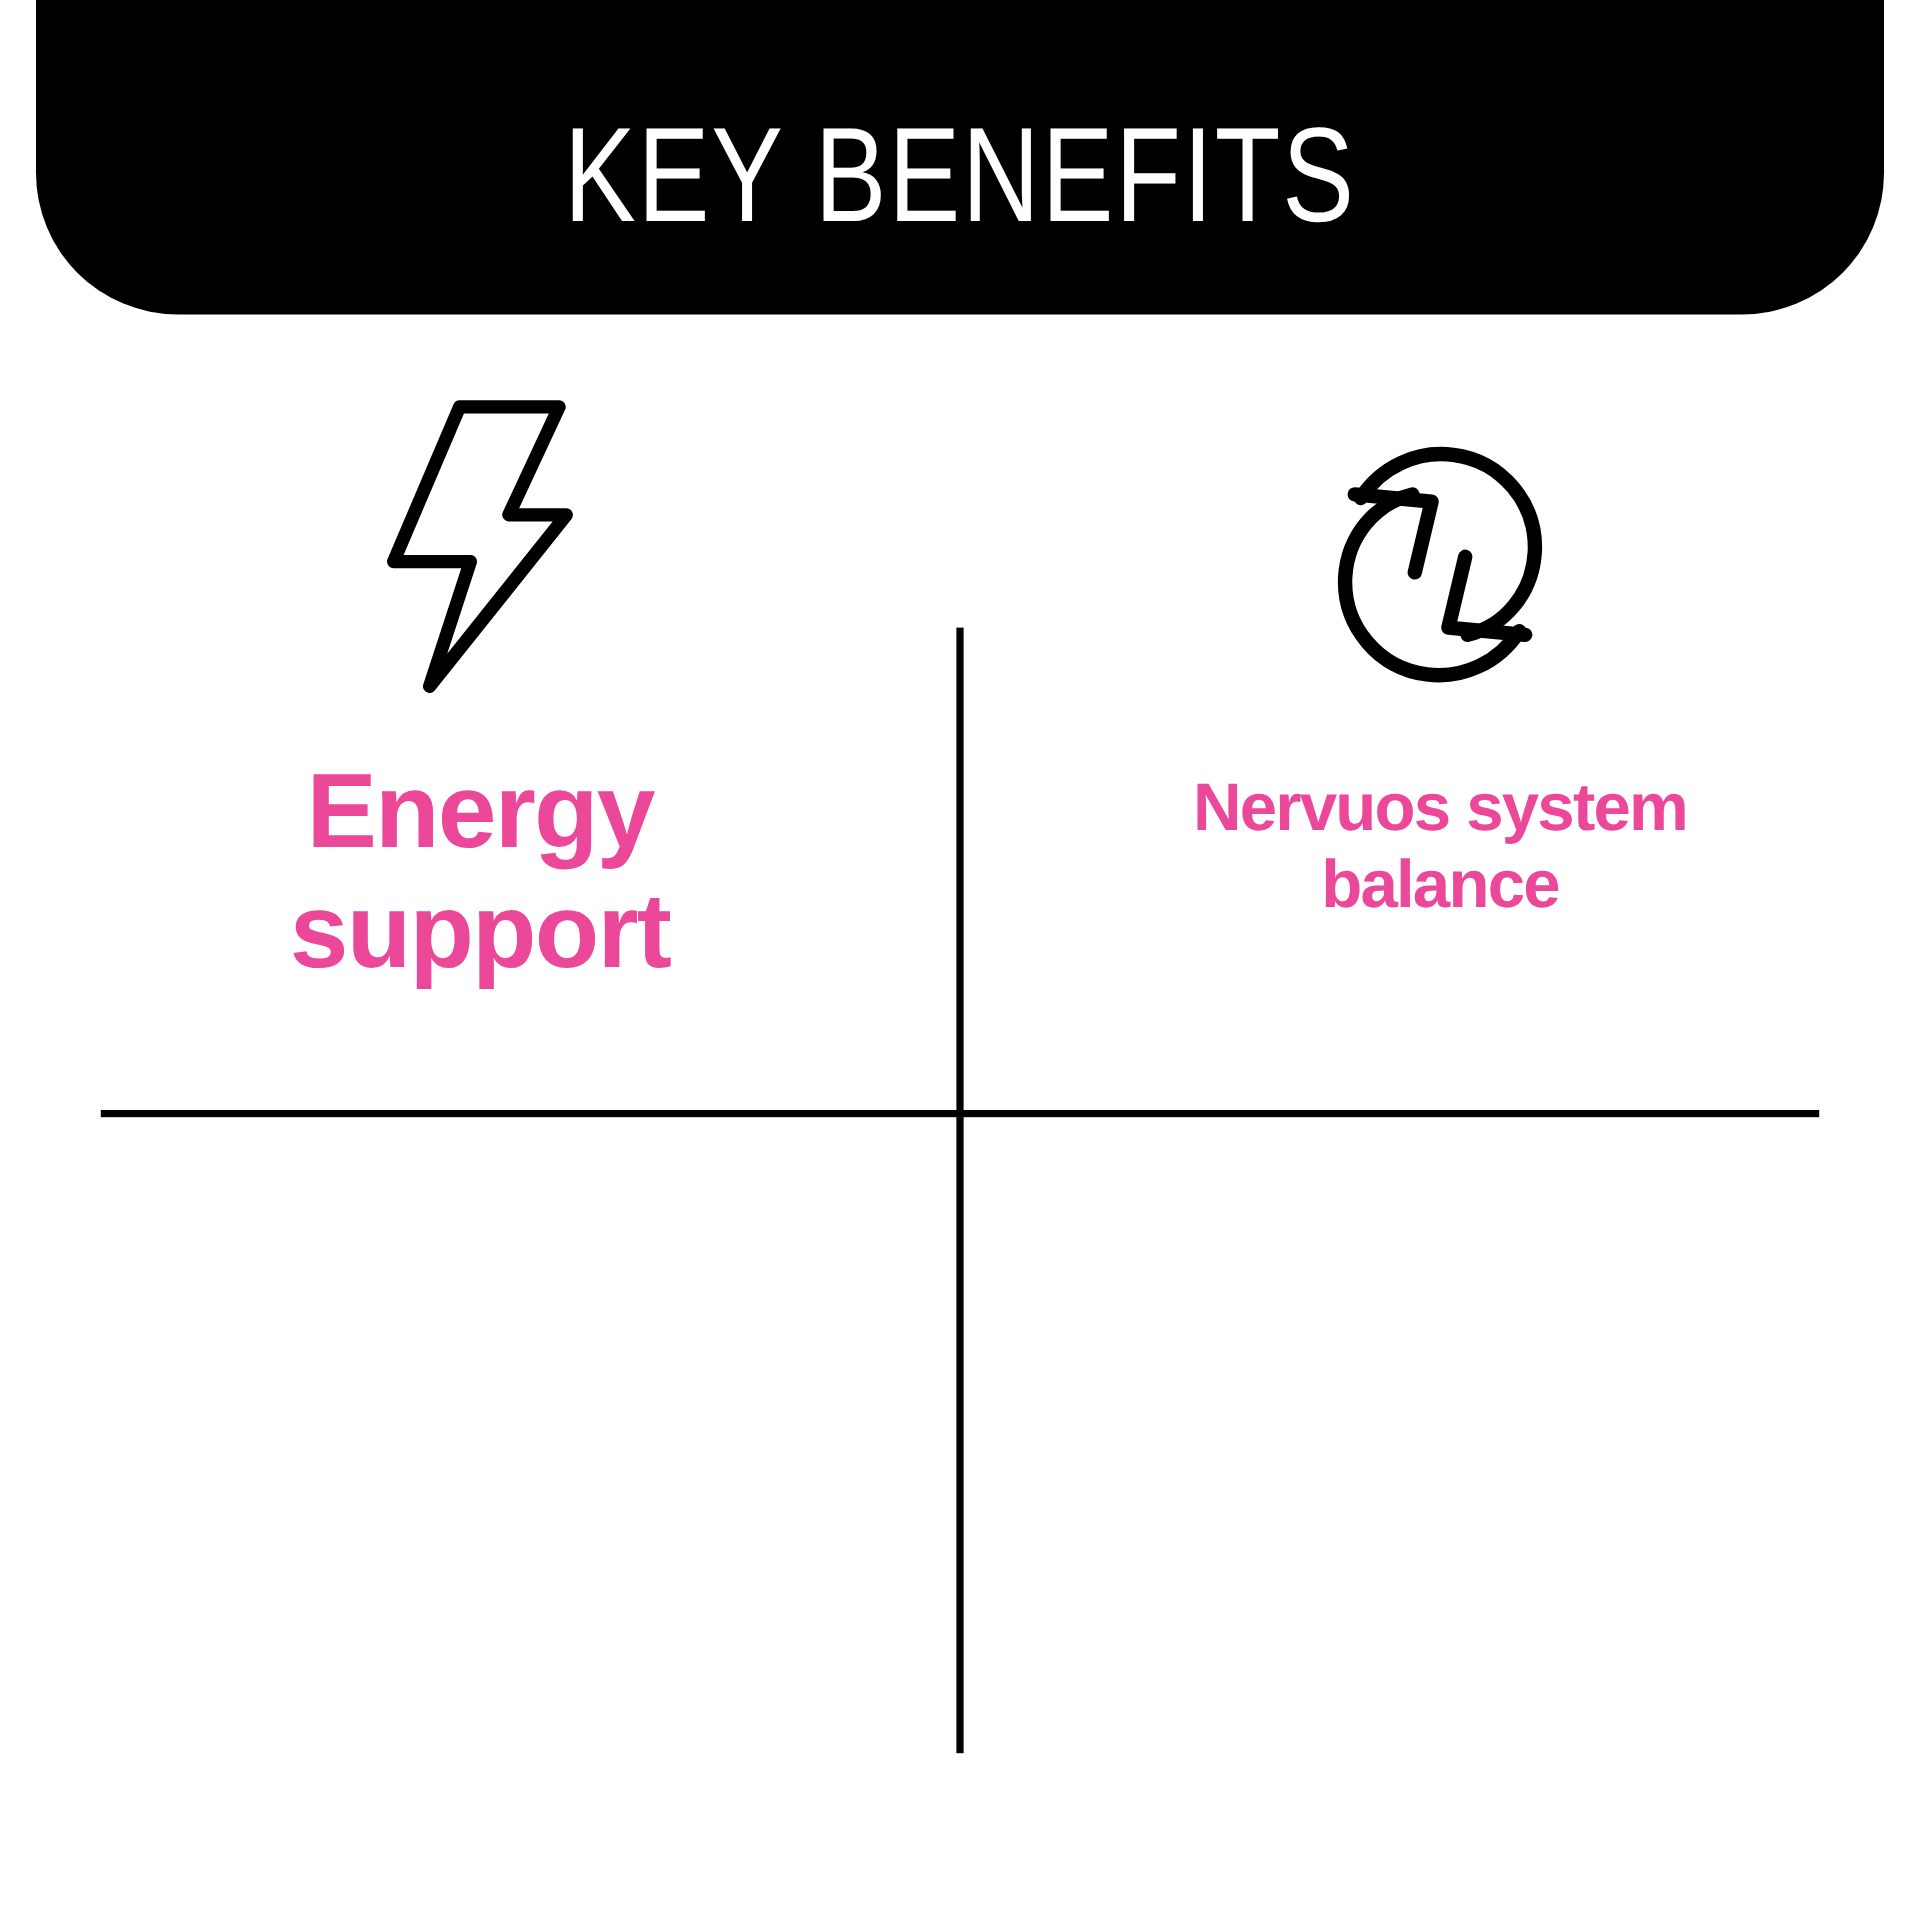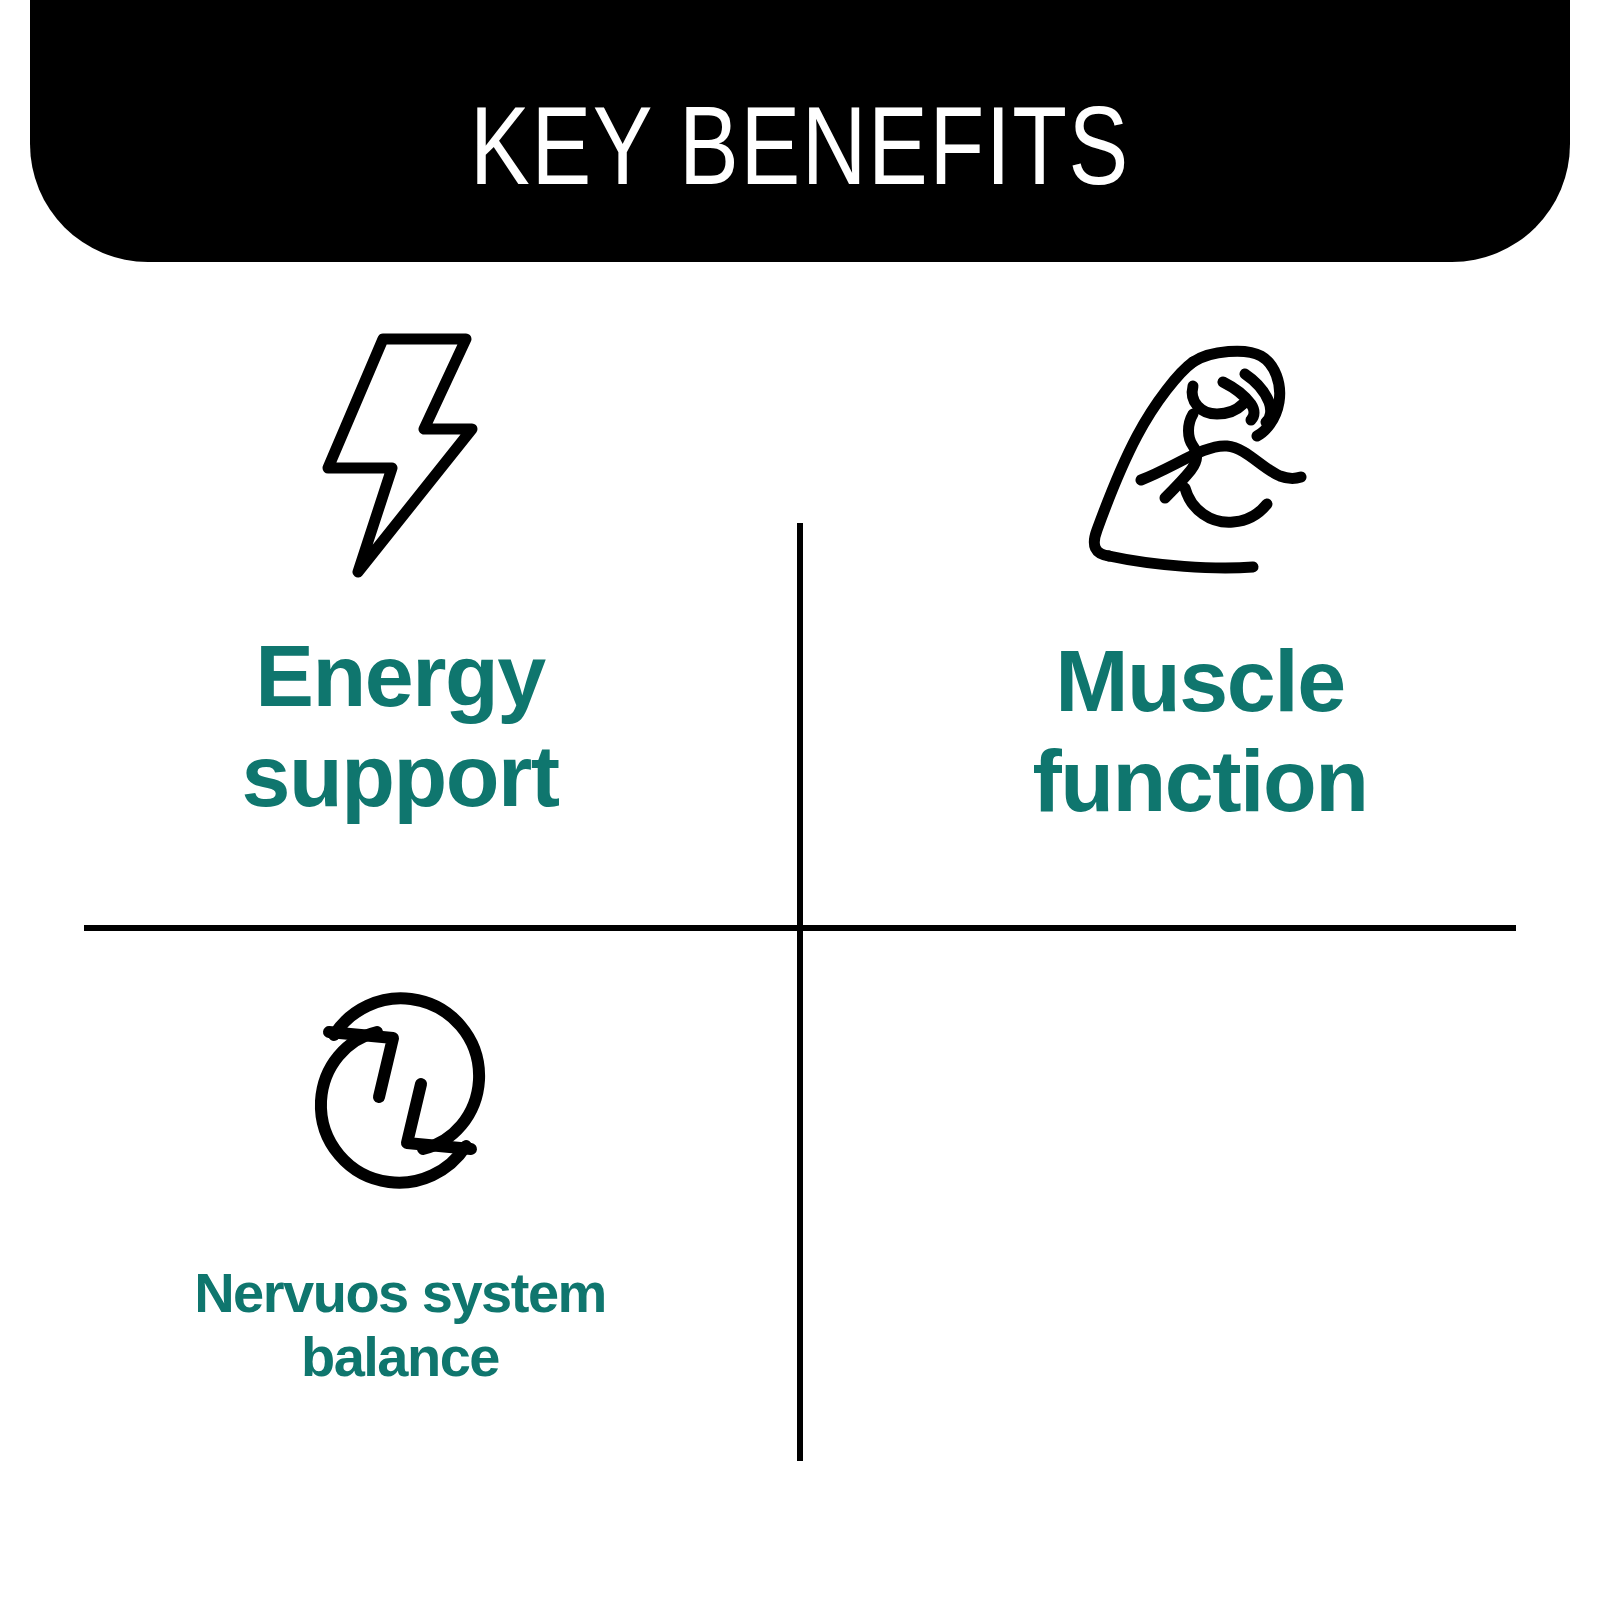--- a/index.html
+++ b/index.html
@@ -94,21 +94,21 @@
     display: flex;
     align-items: center;
     justify-content: center;
   }
   .quad-icon svg {
     display: block;
   }
   .quad-label {
     margin-top: 46px;
     text-align: center;
-    color: #0f766e;
+    color: #ec4899;
     font-family: "Liberation Sans", "DejaVu Sans", sans-serif;
     font-weight: bold;
     font-size: 88px;
     line-height: 1.14;
     letter-spacing: -1.5px;
     white-space: pre-line;
   }
   .quadrant.q-energy   .quad-icon { margin-top: 30px; }
   .quadrant.q-muscle   .quad-icon { margin-top: 35px; }
   .quadrant.q-heart    .quad-icon { margin-top: 42px; }
@@ -133,42 +133,20 @@
     <div class="quadrant q-energy">
       <div class="quad-icon">
         <svg width="160" height="245" viewBox="0 0 160 245" fill="none" stroke="#000000" stroke-width="11" stroke-linejoin="round" stroke-linecap="round">
           <path d="M63 6 L146 6 L104 96 L152 96 L38 239 L72 135 L8 135 Z"></path>
         </svg>
       </div>
       <div class="quad-label">Energy
 support</div>
     </div>
 
-    <div class="quadrant q-muscle">
-      <div class="quad-icon">
-        <svg width="250" height="240" viewBox="0 0 250 240" fill="none" stroke="#000000" stroke-width="11" stroke-linejoin="round" stroke-linecap="round">
-
-          <path d="M118 22 C136 10 172 8 186 16 C200 24 207 44 204 62 C201 80 190 92 182 96"></path>
-          <path d="M118 22 C104 32 80 62 62 96 C44 130 30 168 22 190 C16 206 20 214 34 216"></path>
-          <path d="M34 216 C80 226 140 230 178 227"></path>
-
-          <path d="M118 74 C112 84 112 98 118 106 C124 114 122 122 116 130 C108 140 98 150 90 158"></path>
-
-          <path d="M118 46 C114 62 126 74 142 74 C154 74 162 70 168 64"></path>
-          <path d="M148 42 C160 48 170 56 176 64 C180 70 180 76 176 80"></path>
-          <path d="M170 34 C182 42 190 52 194 62 C197 70 196 78 191 82"></path>
-
-          <path d="M66 140 C98 128 130 104 152 106 C172 108 186 128 205 136 C213 139 220 139 226 137"></path>
-
-          <path d="M110 148 C116 170 136 184 158 182 C172 181 184 174 192 164"></path>
-        </svg>
-      </div>
-      <div class="quad-label">Muscle
-function</div>
-    </div>
 
 
     <div class="quadrant q-nervous">
       <div class="quad-icon">
         <svg width="190" height="205" viewBox="0 0 190 205" fill="none" stroke="#000000" stroke-width="12" stroke-linejoin="round" stroke-linecap="round">
 
           <path d="M29 47 C46 21 76 7 106 11 C146 16 176 51 174 92 C172 127 148 154 118 161"></path>
 
           <path d="M24 44 L88 50 L74 109"></path>
 

